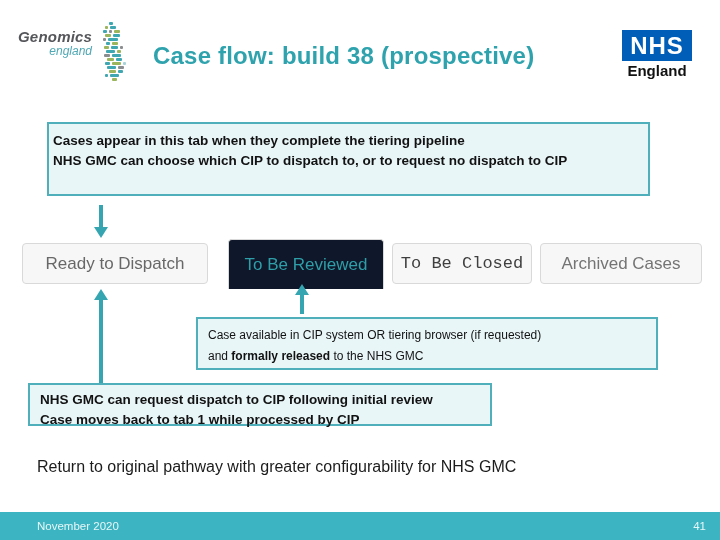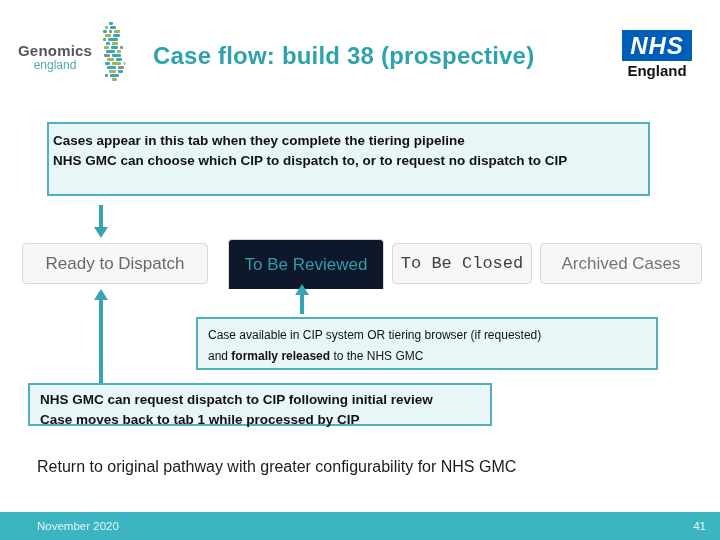--- a/index.html
+++ b/index.html
@@ -2,32 +2,32 @@
 <html><head>
 <meta charset="utf-8">
 <style>
   html,body{margin:0;padding:0;background:#fff;}
   .slide{
     position:relative;width:720px;height:540px;background:#ffffff;overflow:hidden;
     font-family:"Liberation Sans",sans-serif;color:#1a1a1a;
   }
   
   .ge-logo{position:absolute;left:18px;top:22px;display:flex;align-items:flex-start;}
-  .ge-text{width:74px;text-align:center;margin-top:20px;}
+  .ge-text{width:74px;text-align:right;margin-top:6px;font-style:italic;}
   .ge-brand{font-size:15px;font-weight:bold;color:#55565a;letter-spacing:.2px;}
   .ge-sub{font-size:12px;color:#4fa8b4;margin-top:-1px;}
   .ge-map{margin-left:3px;}
   .ge-map .t{fill:#3fa7b2;} .ge-map .g{fill:#9ab55c;} .ge-map .d{fill:#8a8d8f;} .ge-map .l{fill:#a7d3d9;}
   .title{
     position:absolute;left:153px;top:42px;margin:0;font-size:24px;font-weight:bold;
     color:#2ea3ae;white-space:nowrap;letter-spacing:.2px;
   }
   .nhs-logo{position:absolute;left:622px;top:30px;width:70px;text-align:center;}
   .nhs-box{
-    background:#005eb8;color:#ffffff;font-weight:bold;font-style:italic;
+    background:#005eb8;color:#ffffff;font-weight:bold;
     font-size:24px;line-height:31px;height:31px;letter-spacing:1px;
   }
   .nhs-org{color:#111;font-weight:bold;font-size:15px;margin-top:1px;}
   
   .note{
     position:absolute;background:#e9f6f8;border:2px solid #4fafba;
     box-sizing:border-box;color:#121212;
   }
   .note div{white-space:nowrap;}
   .note-top{left:47px;top:122px;width:603px;height:74px;padding:7px 4px;

